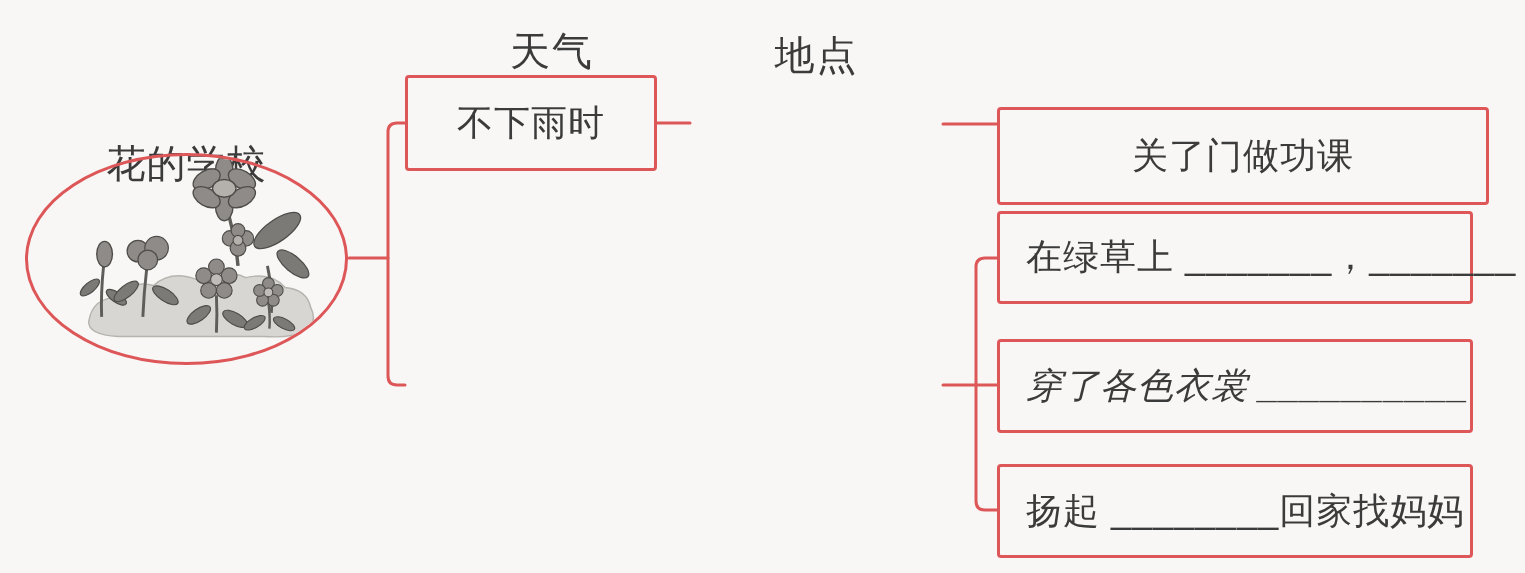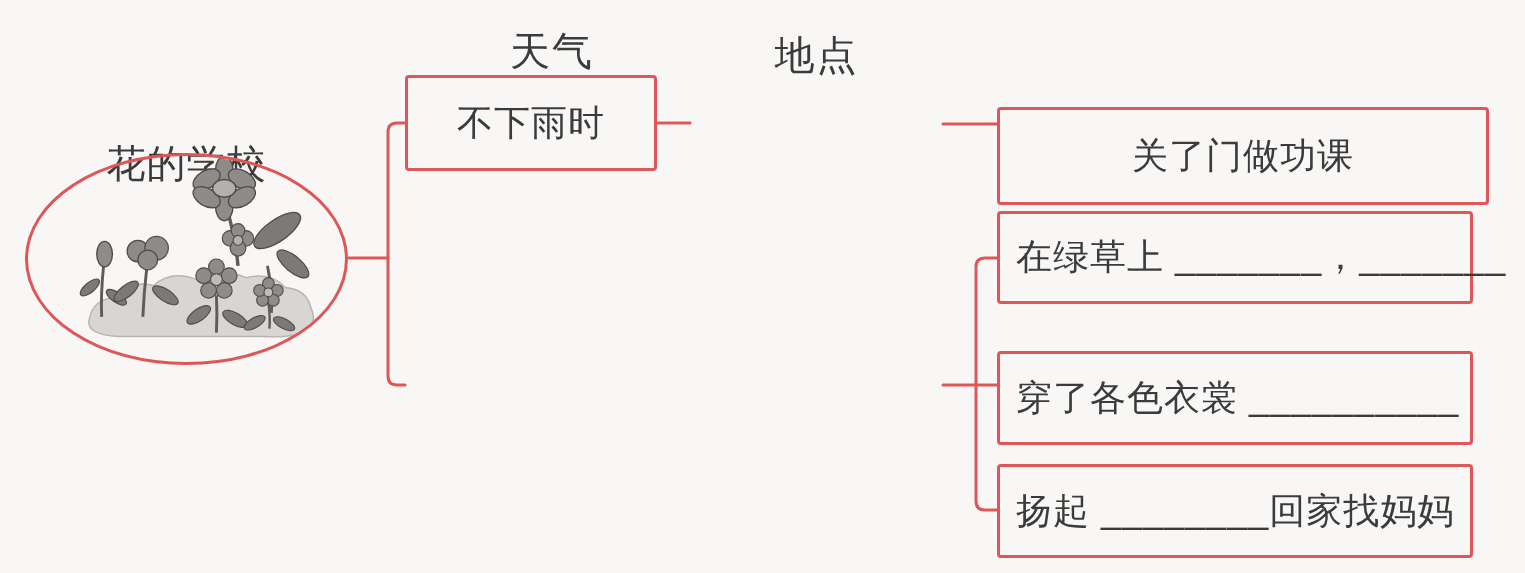--- a/index.html
+++ b/index.html
@@ -47,32 +47,32 @@
     display:flex;
     align-items:center;
     justify-content:center;
     font-size:36px;
     letter-spacing:1px;
     white-space:nowrap;
     color:var(--text);
   }
   .node.left{
     justify-content:flex-start;
-    padding-left:16px;
+    padding-left:26px;
   }
   
   .n-no-rain      {left:405px; top:75px;  width:252px; height:96px;}
   .n-underground  {left:690px; top:77px;  width:253px; height:94px;}
   .n-homework     {left:997px; top:75px;  width:492px; height:98px;margin-top:32px;}
   
   .n-rain         {left:405px; top:338px; width:252px; height:93px;}
   .n-ground       {left:690px; top:338px; width:253px; height:93px;}
   
   .n-grass        {left:997px; top:211px; width:476px; height:93px;}
-  .n-clothes      {left:997px; top:351px; width:476px; height:94px;}
+  .n-clothes      {left:997px; top:339px; width:476px; height:94px;font-style:italic;}
   .n-raise        {left:997px; top:464px; width:476px; height:94px;text-align:center;}
 </style>
 </head>
 <body>
 
 <div class="canvas">
 
   <svg class="wires" viewBox="0 0 1525 573" fill="none" stroke="#dd5658" stroke-width="3" stroke-linecap="round">
 
     <path d="M349,258 H388"></path>

